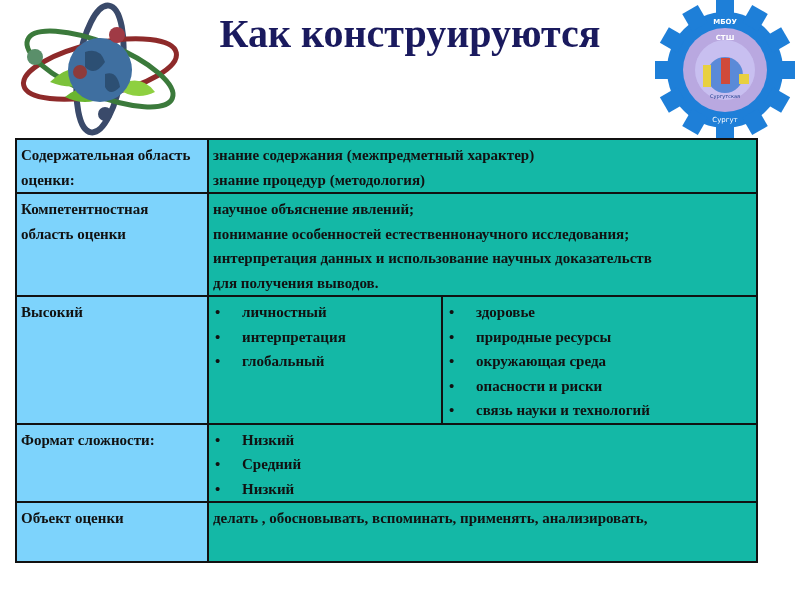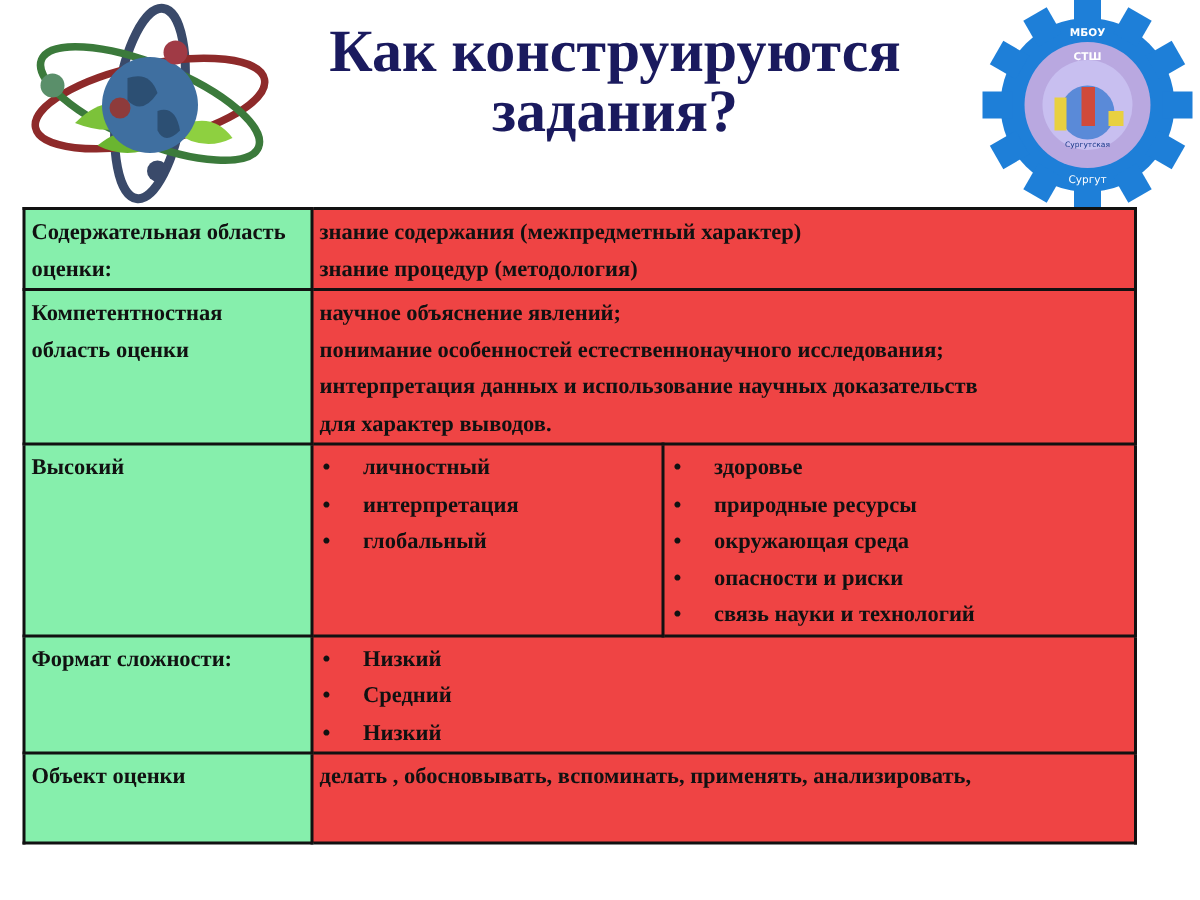--- a/index.html
+++ b/index.html
@@ -6,22 +6,22 @@
   body { width:800px; height:600px; overflow:hidden; background:#ffffff; position:relative;
          font-family:"Liberation Serif","DejaVu Serif",serif; }
   .title { position:absolute; left:200px; top:14px; width:420px; text-align:center;
            color:#1a1a5e; font-weight:bold; font-size:40px; line-height:40px; }
   .logo-left { position:absolute; left:5px; top:2px; width:190px; height:134px; }
   .logo-right { position:absolute; left:650px; top:0px; width:150px; height:140px; }
   table.grid { position:absolute; left:15px; top:138px; border-collapse:collapse;
                width:743px; table-layout:fixed; }
   table.grid td { border:2px solid #111; vertical-align:top; padding:3px 4px 0 4px;
                   font-weight:bold; font-size:15px; line-height:24.5px; color:#111; }
-  td.label { background:#86efac; width:184px; }
-  td.content { background:#ef4444; }
+  td.label { background:#7dd3fc; width:184px; }
+  td.content { background:#14b8a6; }
   .blist { margin:0; padding:0; list-style:none; }
   .blist li { position:relative; padding-left:29px; }
   .blist li::before { content:"•"; position:absolute; left:2px; top:0; }
   .line { display:block; }
 </style>
 </head>
 <body>
 
 <div class="logo-left">
   <svg width="190" height="134" viewBox="0 0 190 134">
@@ -36,21 +36,20 @@
     <path d="M100 72 Q112 68 115 85 Q105 95 100 85Z" fill="#2c4f73"></path>
     <circle cx="75" cy="70" r="7" fill="#8e3b3b"></circle>
     <circle cx="112" cy="33" r="8" fill="#a03a45"></circle>
     <circle cx="30" cy="55" r="8" fill="#5a8f6a"></circle>
     <circle cx="100" cy="112" r="7" fill="#3a4a6a"></circle>
   </svg>
 </div>
 
 <div class="title">
   <span class="line">Как конструируются</span>
-  <span class="line">задания?</span>
 </div>
 
 <div class="logo-right">
   <svg width="150" height="140" viewBox="0 0 150 140">
     <g transform="translate(75 70)">
       <g fill="#1e7fd8">
         <circle r="58"></circle>
         <rect x="-9" y="-70" width="18" height="20" transform="rotate(0)"></rect>
         <rect x="-9" y="-70" width="18" height="20" transform="rotate(30)"></rect>
         <rect x="-9" y="-70" width="18" height="20" transform="rotate(60)"></rect>
@@ -91,21 +90,21 @@
       <span class="line">знание содержания (межпредметный характер)</span>
       <span class="line">знание процедур (методология)</span>
     </td>
   </tr>
   <tr style="height:98px">
     <td class="label">Компетентностная область оценки</td>
     <td class="content" colspan="2">
       <span class="line">научное объяснение явлений;</span>
       <span class="line">понимание особенностей естественнонаучного исследования;</span>
       <span class="line">интерпретация данных и использование научных доказательств</span>
-      <span class="line">для характер выводов.</span>
+      <span class="line">для получения выводов.</span>
     </td>
   </tr>
   <tr style="height:123px">
     <td class="label">Высокий</td>
     <td class="content">
       <ul class="blist">
         <li>личностный</li>
         <li>интерпретация</li>
         <li>глобальный</li>
       </ul>

